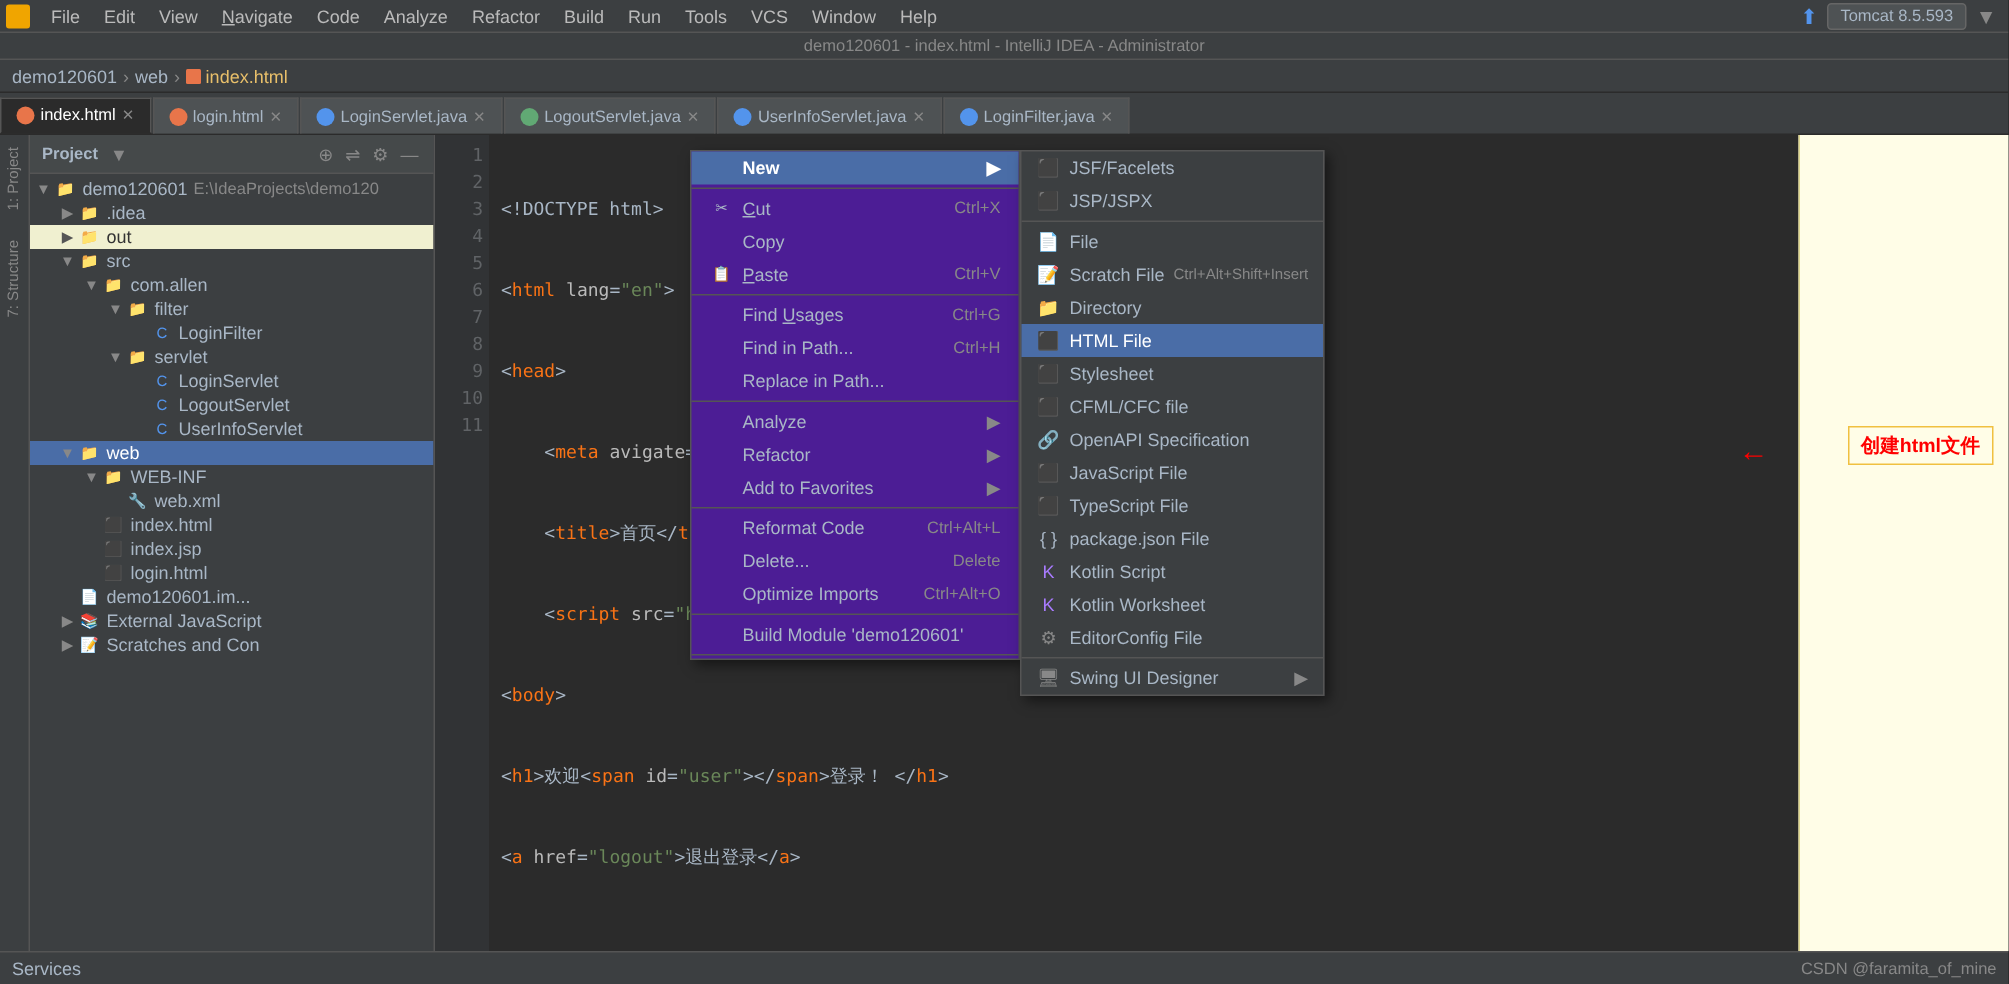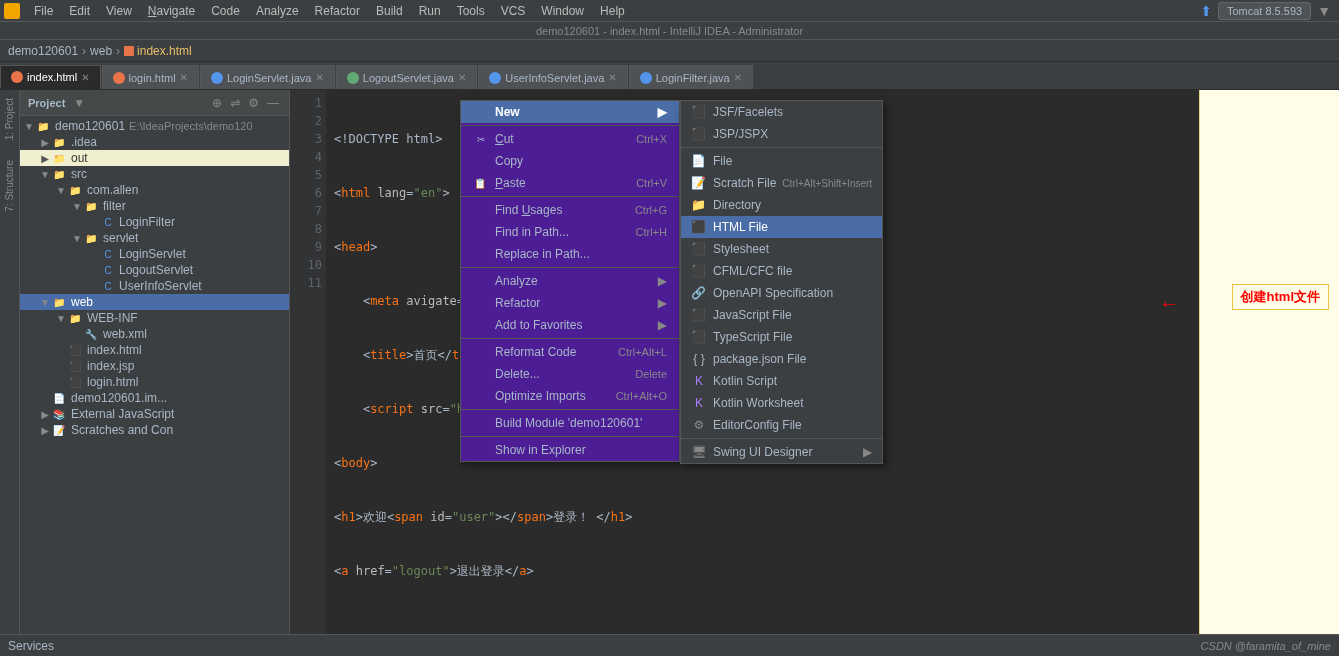--- a/index.html
+++ b/index.html
@@ -64,21 +64,21 @@
     
     #submenu-new { position: absolute; left: 170px; top: 30px; background: #3c3f41; border: 1px solid #555; box-shadow: 3px 3px 8px rgba(0,0,0,0.5); z-index: 101; min-width: 200px; }
     .submenu-item { display: flex; align-items: center; padding: 4px 10px; font-size: 12px; color: #a9b7c6; cursor: pointer; gap: 6px; }
     .submenu-item.active { background: #4a6da7; color: white; }
     .submenu-separator { height: 1px; background: #555; margin: 2px 0; }
     .submenu-icon { width: 16px; height: 14px; display: flex; align-items: center; justify-content: center; }
 
     
     #status-bar { height: 22px; background: #3c3f41; border-top: 1px solid #555; display: flex; align-items: center; justify-content: space-between; padding: 0 8px; }
     #status-left { display: flex; align-items: center; gap: 8px; }
-    #status-right { font-size: 11px; color: #888; font-style: italic; }
+    #status-right { font-size: 11px; color: #888; }
 
     
     #right-panel { background: #f0f0d0; width: 140px; position: absolute; right: 0; top: 0; bottom: 0; }
     .tag { color: #f97316; }
     .attr { color: #bababa; }
     .str { color: #6a8759; }
 
     #tomcat-btn { background: #4e5254; border: 1px solid #666; color: #a9b7c6; font-size: 11px; padding: 2px 8px; cursor: pointer; border-radius: 3px; }
 
     .top-right-icons { display: flex; align-items: center; gap: 6px; position: absolute; right: 8px; top: 0; height: 22px; }
@@ -396,24 +396,20 @@
         <span class="cm-icon"></span>
         <span class="cm-label">Optimize Imports</span>
         <span class="cm-shortcut">Ctrl+Alt+O</span>
       </div>
       <div class="cm-separator"></div>
       <div class="cm-item">
         <span class="cm-icon"></span>
         <span class="cm-label">Build Module 'demo120601'</span>
       </div>
       <div class="cm-separator"></div>
-      <div class="cm-item">
-        <span class="cm-icon"></span>
-        <span class="cm-label">Show in Explorer</span>
-      </div>
     </div>
 
     <div id="submenu-new" style="position:absolute; left:390px; top:10px; z-index:102;">
       <div class="submenu-item">
         <span class="submenu-icon" style="color:#e8a030;">⬛</span>
         <span>JSF/Facelets</span>
       </div>
       <div class="submenu-item">
         <span class="submenu-icon" style="color:#61a974;">⬛</span>
         <span>JSP/JSPX</span>

